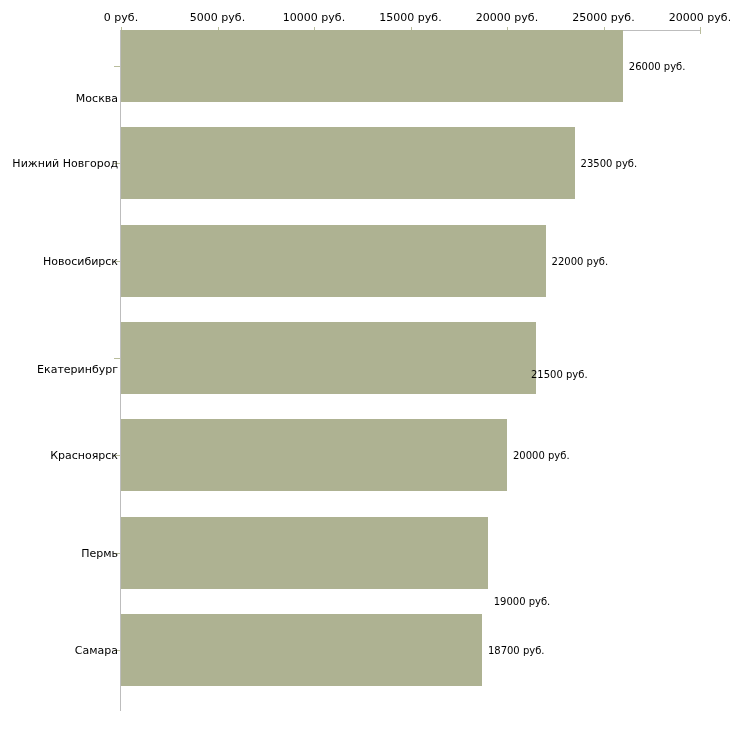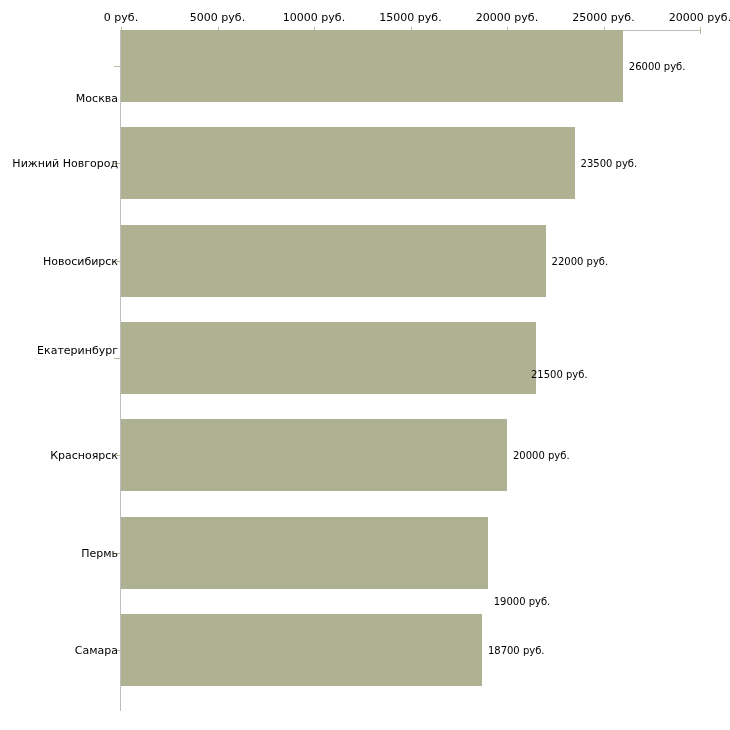--- a/index.html
+++ b/index.html
@@ -116,21 +116,21 @@
       <div class="x-tick-label" style="left: 700px;">20000 руб.</div>
     </div>
   <div id="y-ticks-layer">
       <div class="y-tick" style="top: 66px;"></div>
       <div class="cat-label" style="top: 66px; margin-top: 32px;">Москва</div>
       <div class="y-tick" style="top: 163.3px;"></div>
       <div class="cat-label" style="top: 163.3px;">Нижний Новгород</div>
       <div class="y-tick" style="top: 260.6px;"></div>
       <div class="cat-label" style="top: 260.6px;">Новосибирск</div>
       <div class="y-tick" style="top: 357.9px;"></div>
-      <div class="cat-label" style="top: 350px;">Екатеринбург</div>
+      <div class="cat-label" style="top: 369px;">Екатеринбург</div>
       <div class="y-tick" style="top: 455.2px;"></div>
       <div class="cat-label" style="top: 455.2px;">Красноярск</div>
       <div class="y-tick" style="top: 552.5px;"></div>
       <div class="cat-label" style="top: 552.5px;">Пермь</div>
       <div class="y-tick" style="top: 649.8px;"></div>
       <div class="cat-label" style="top: 649.8px;">Самара</div>
     </div>
   <div id="bars-layer">
       <div class="bar" style="top: 30px; height: 72px; width: 501.8px; background: rgb(174, 178, 146);"></div>
       <div class="bar-value-label" style="left: 628.8px; top: 66px;">26000 руб.</div>

